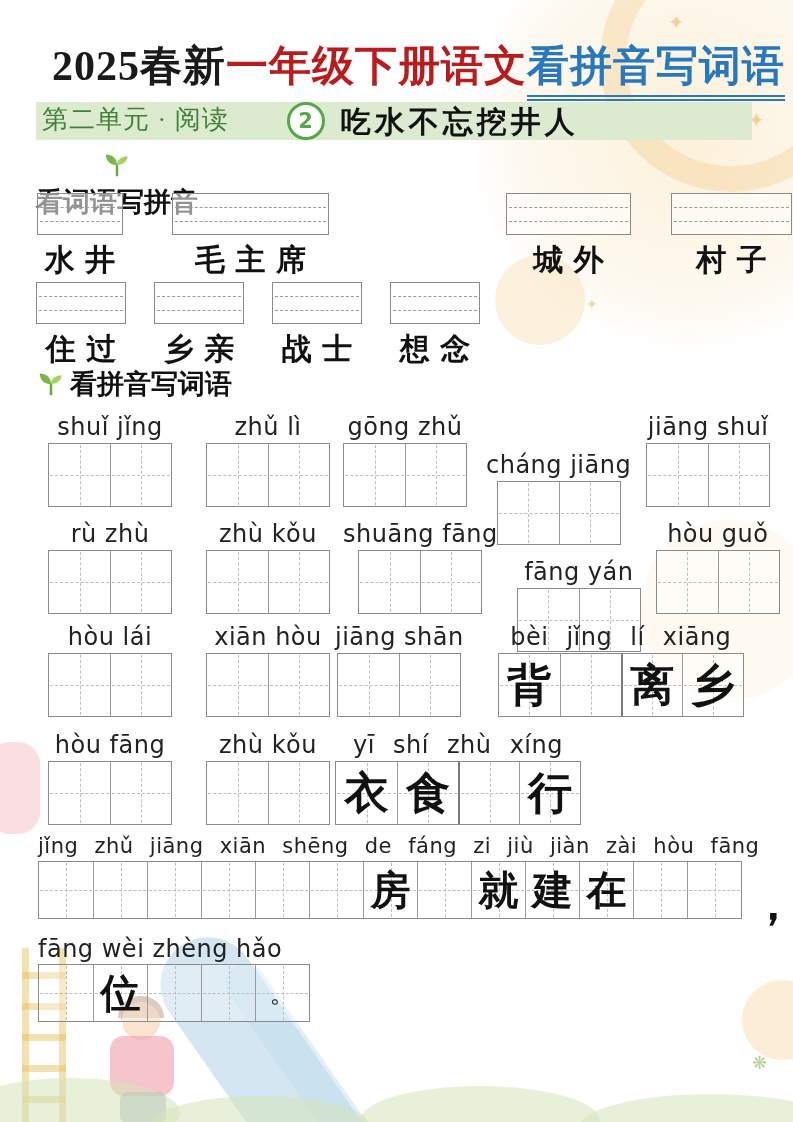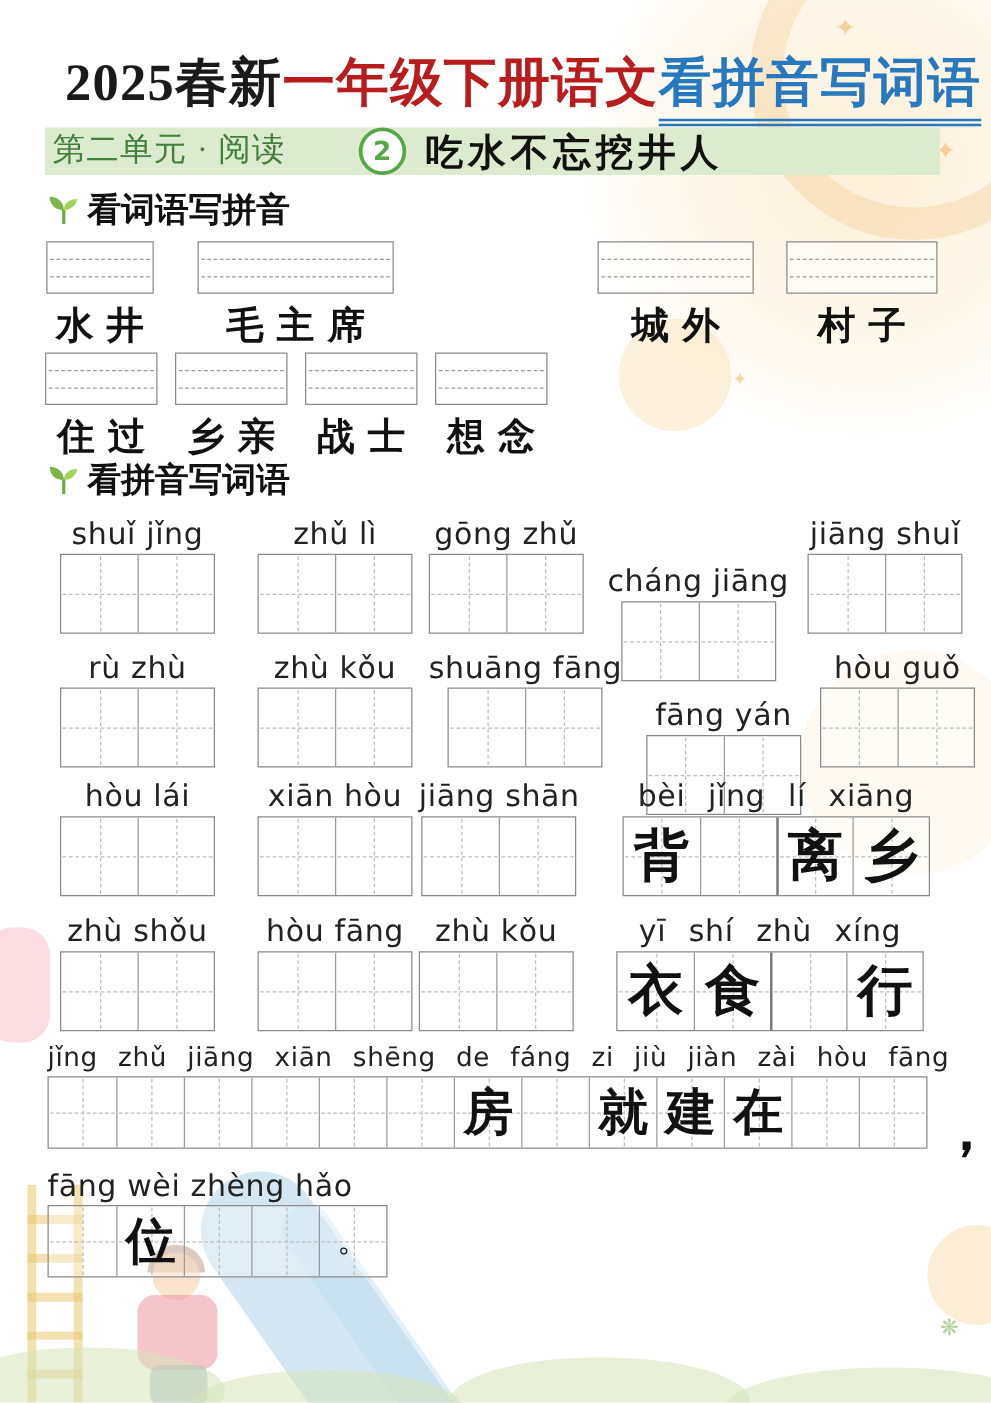--- a/index.html
+++ b/index.html
@@ -62,26 +62,26 @@
     background:#ffffff;display:flex;align-items:center;justify-content:center;
     color:#55a846;font-weight:bold;font-size:21px;flex:0 0 auto;
   }
   .lesson-title{
     margin-left:16px;font-size:30px;font-weight:bold;color:#111;
     letter-spacing:4px;white-space:nowrap;
   }
 
   .sec-head{position:absolute;left:36px;display:flex;align-items:center;gap:4px;
     font-size:27px;font-weight:bold;color:#111;white-space:nowrap;}
-  .sec-head.h1{top:150px;}
+  .sec-head.h1{top:150px;flex-direction:column;}
   .sec-head.h2{top:366px;}
   .sprout{width:30px;height:30px;flex:0 0 auto;}
 
   
-  .s1row{position:absolute;display:flex;align-items:flex-start;}
+  .s1row{position:absolute;display:flex;align-items:flex-start;gap:14px;}
   .s1row.r1{top:193px;left:37px;}
   .s1row.r2{top:282px;left:36px;}
   .s1item{display:flex;flex-direction:column;align-items:center;}
   .pybox{position:relative;height:42px;border:1.2px solid #8a8a8a;width:100%;box-sizing:border-box;background:rgba(255,255,255,.55);}
   .pybox i{position:absolute;left:2px;right:2px;border-top:1.3px dashed #9a9a9a;}
   .pybox i.l1{top:13px;} .pybox i.l2{top:27px;}
   .word{margin-top:5px;font-size:30px;font-weight:bold;color:#111;white-space:nowrap;}
   .r1 .s1item:nth-child(1){width:86px;}
   .r1 .s1item:nth-child(2){width:157px;margin-left:35px;}
   .r1 .s1item:nth-child(3){width:125px;margin-left:163px;}
@@ -350,27 +350,20 @@
           </div>
           <div class="cell">
             <span class="fill">乡</span>
           </div>
         </div>
     </div>
   </div>
 
   <div class="s2row p4">
     <div class="s2item">
-      <div class="pinyin">zhù shǒu</div>
-      <div class="tian-grid">
-          <div class="cell"></div>
-          <div class="cell"></div>
-        </div>
-    </div>
-    <div class="s2item">
       <div class="pinyin">hòu fāng</div>
       <div class="tian-grid">
           <div class="cell"></div>
           <div class="cell"></div>
         </div>
     </div>
     <div class="s2item">
       <div class="pinyin">zhù kǒu</div>
       <div class="tian-grid">
           <div class="cell"></div>

